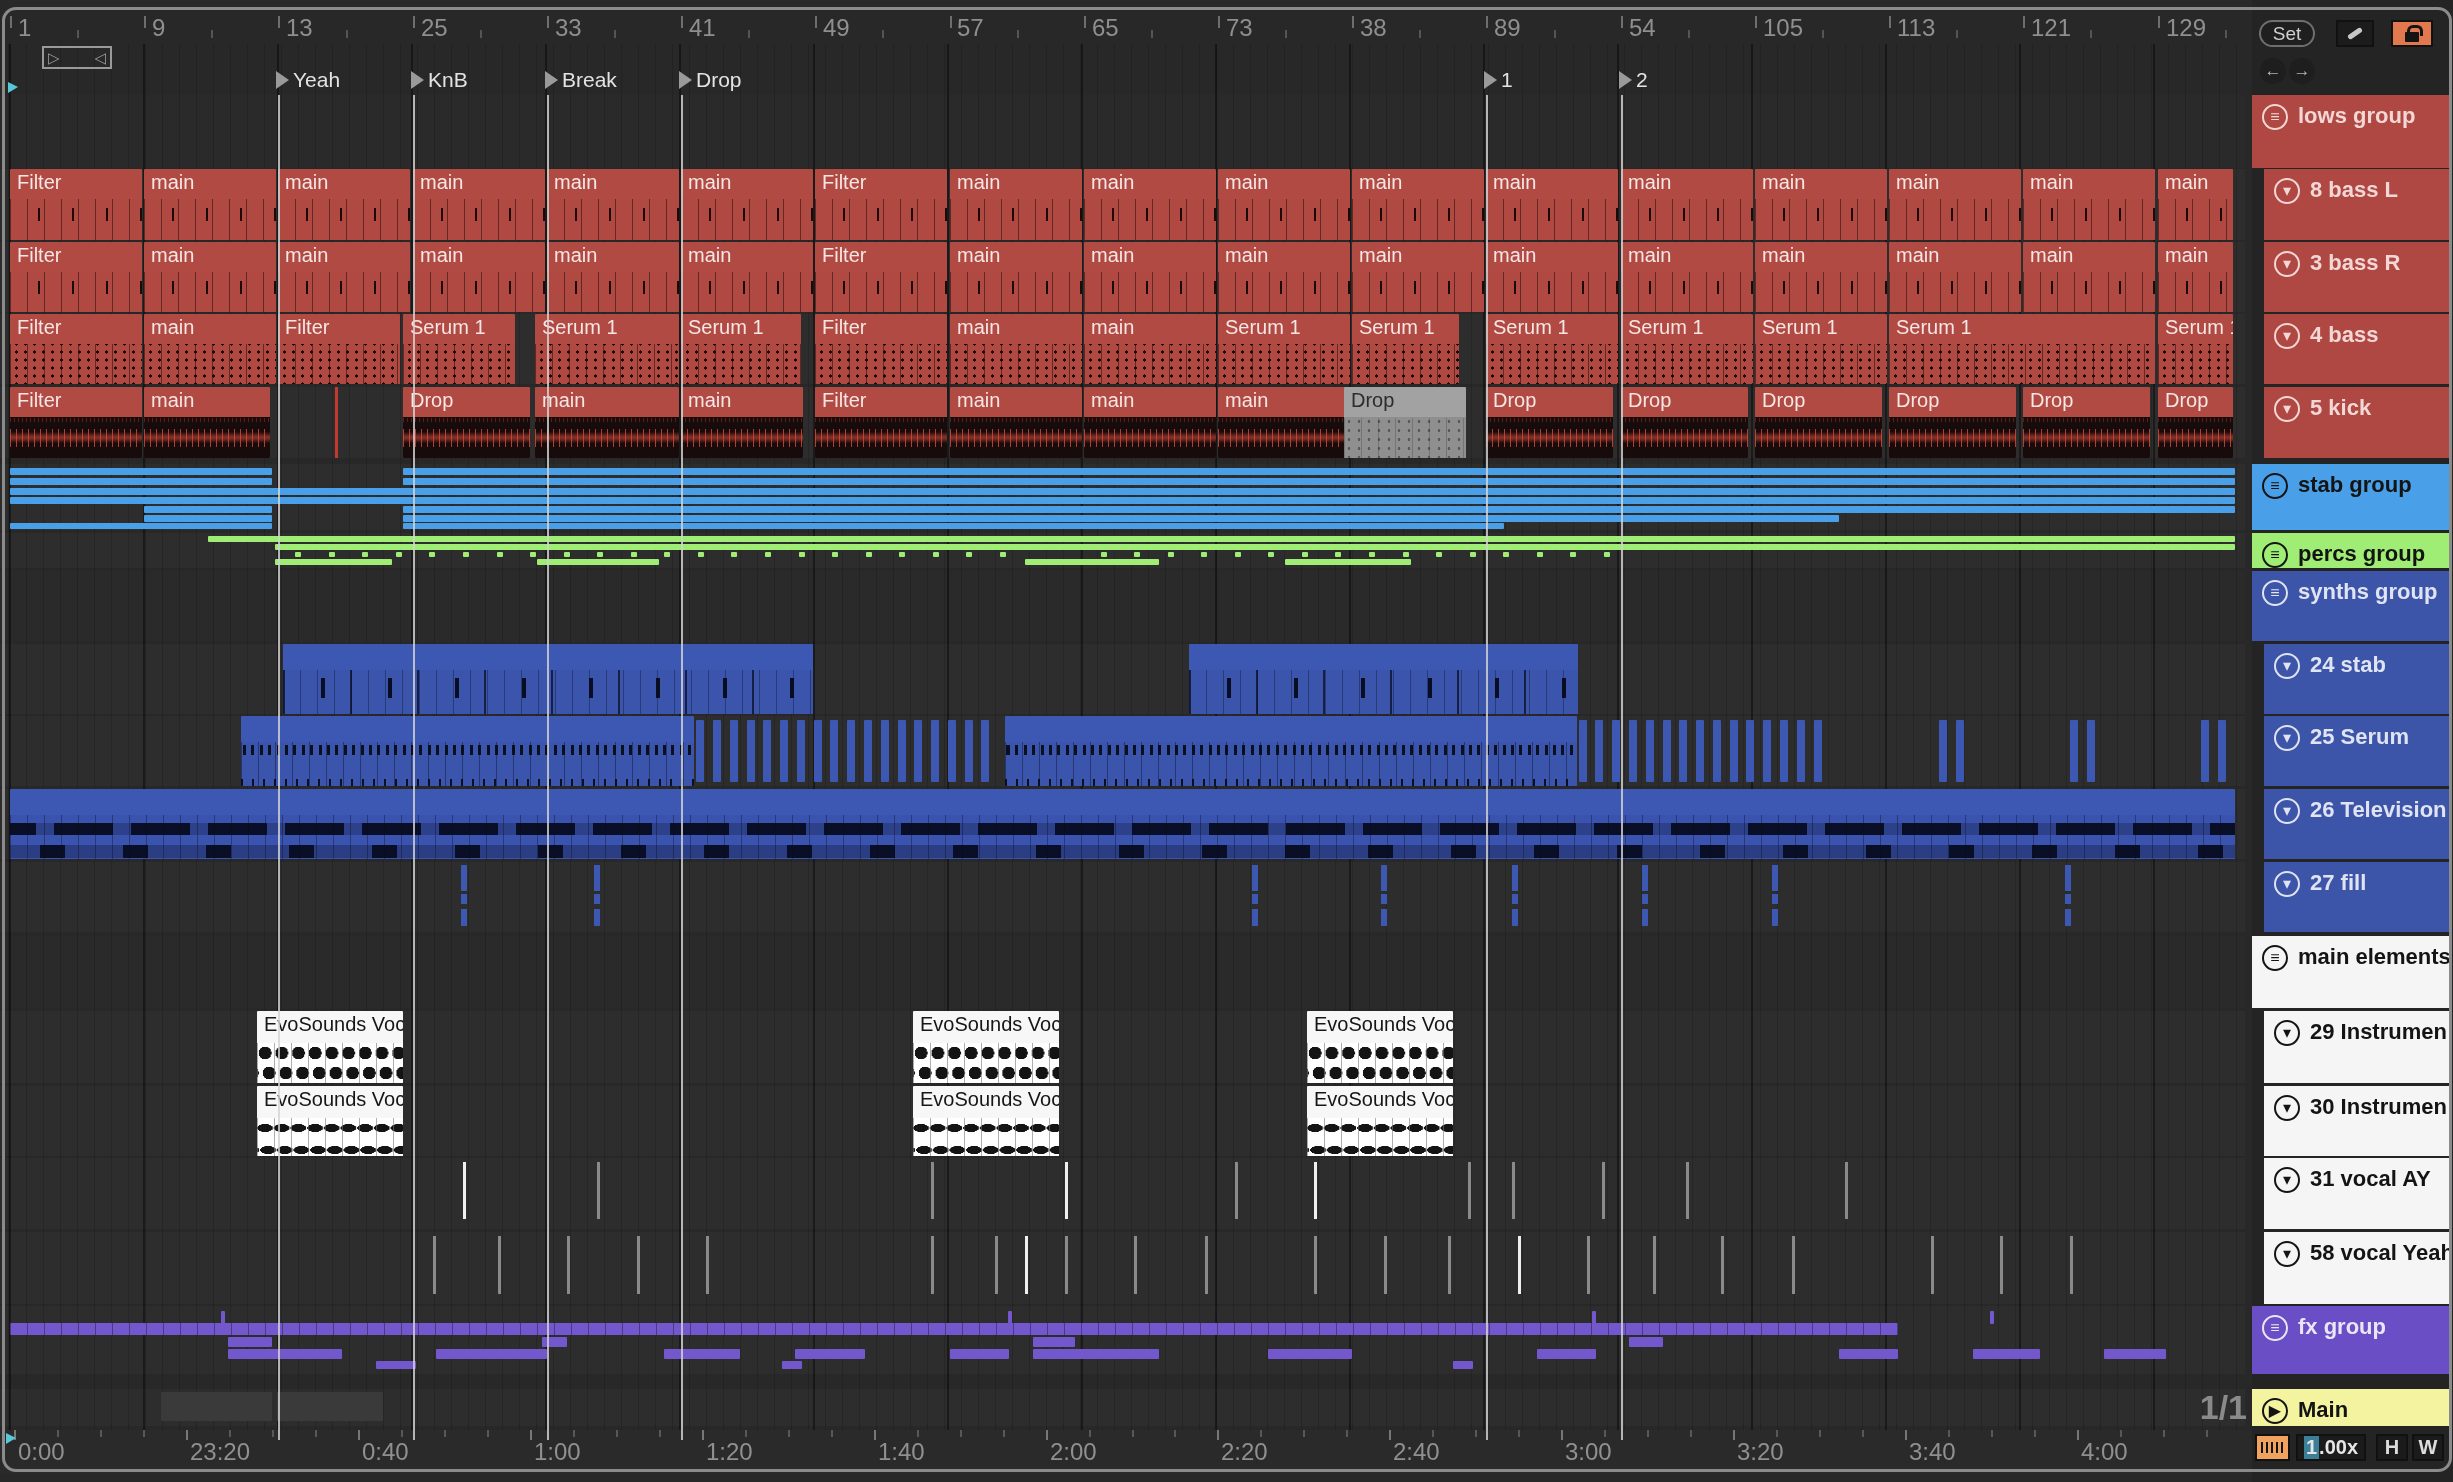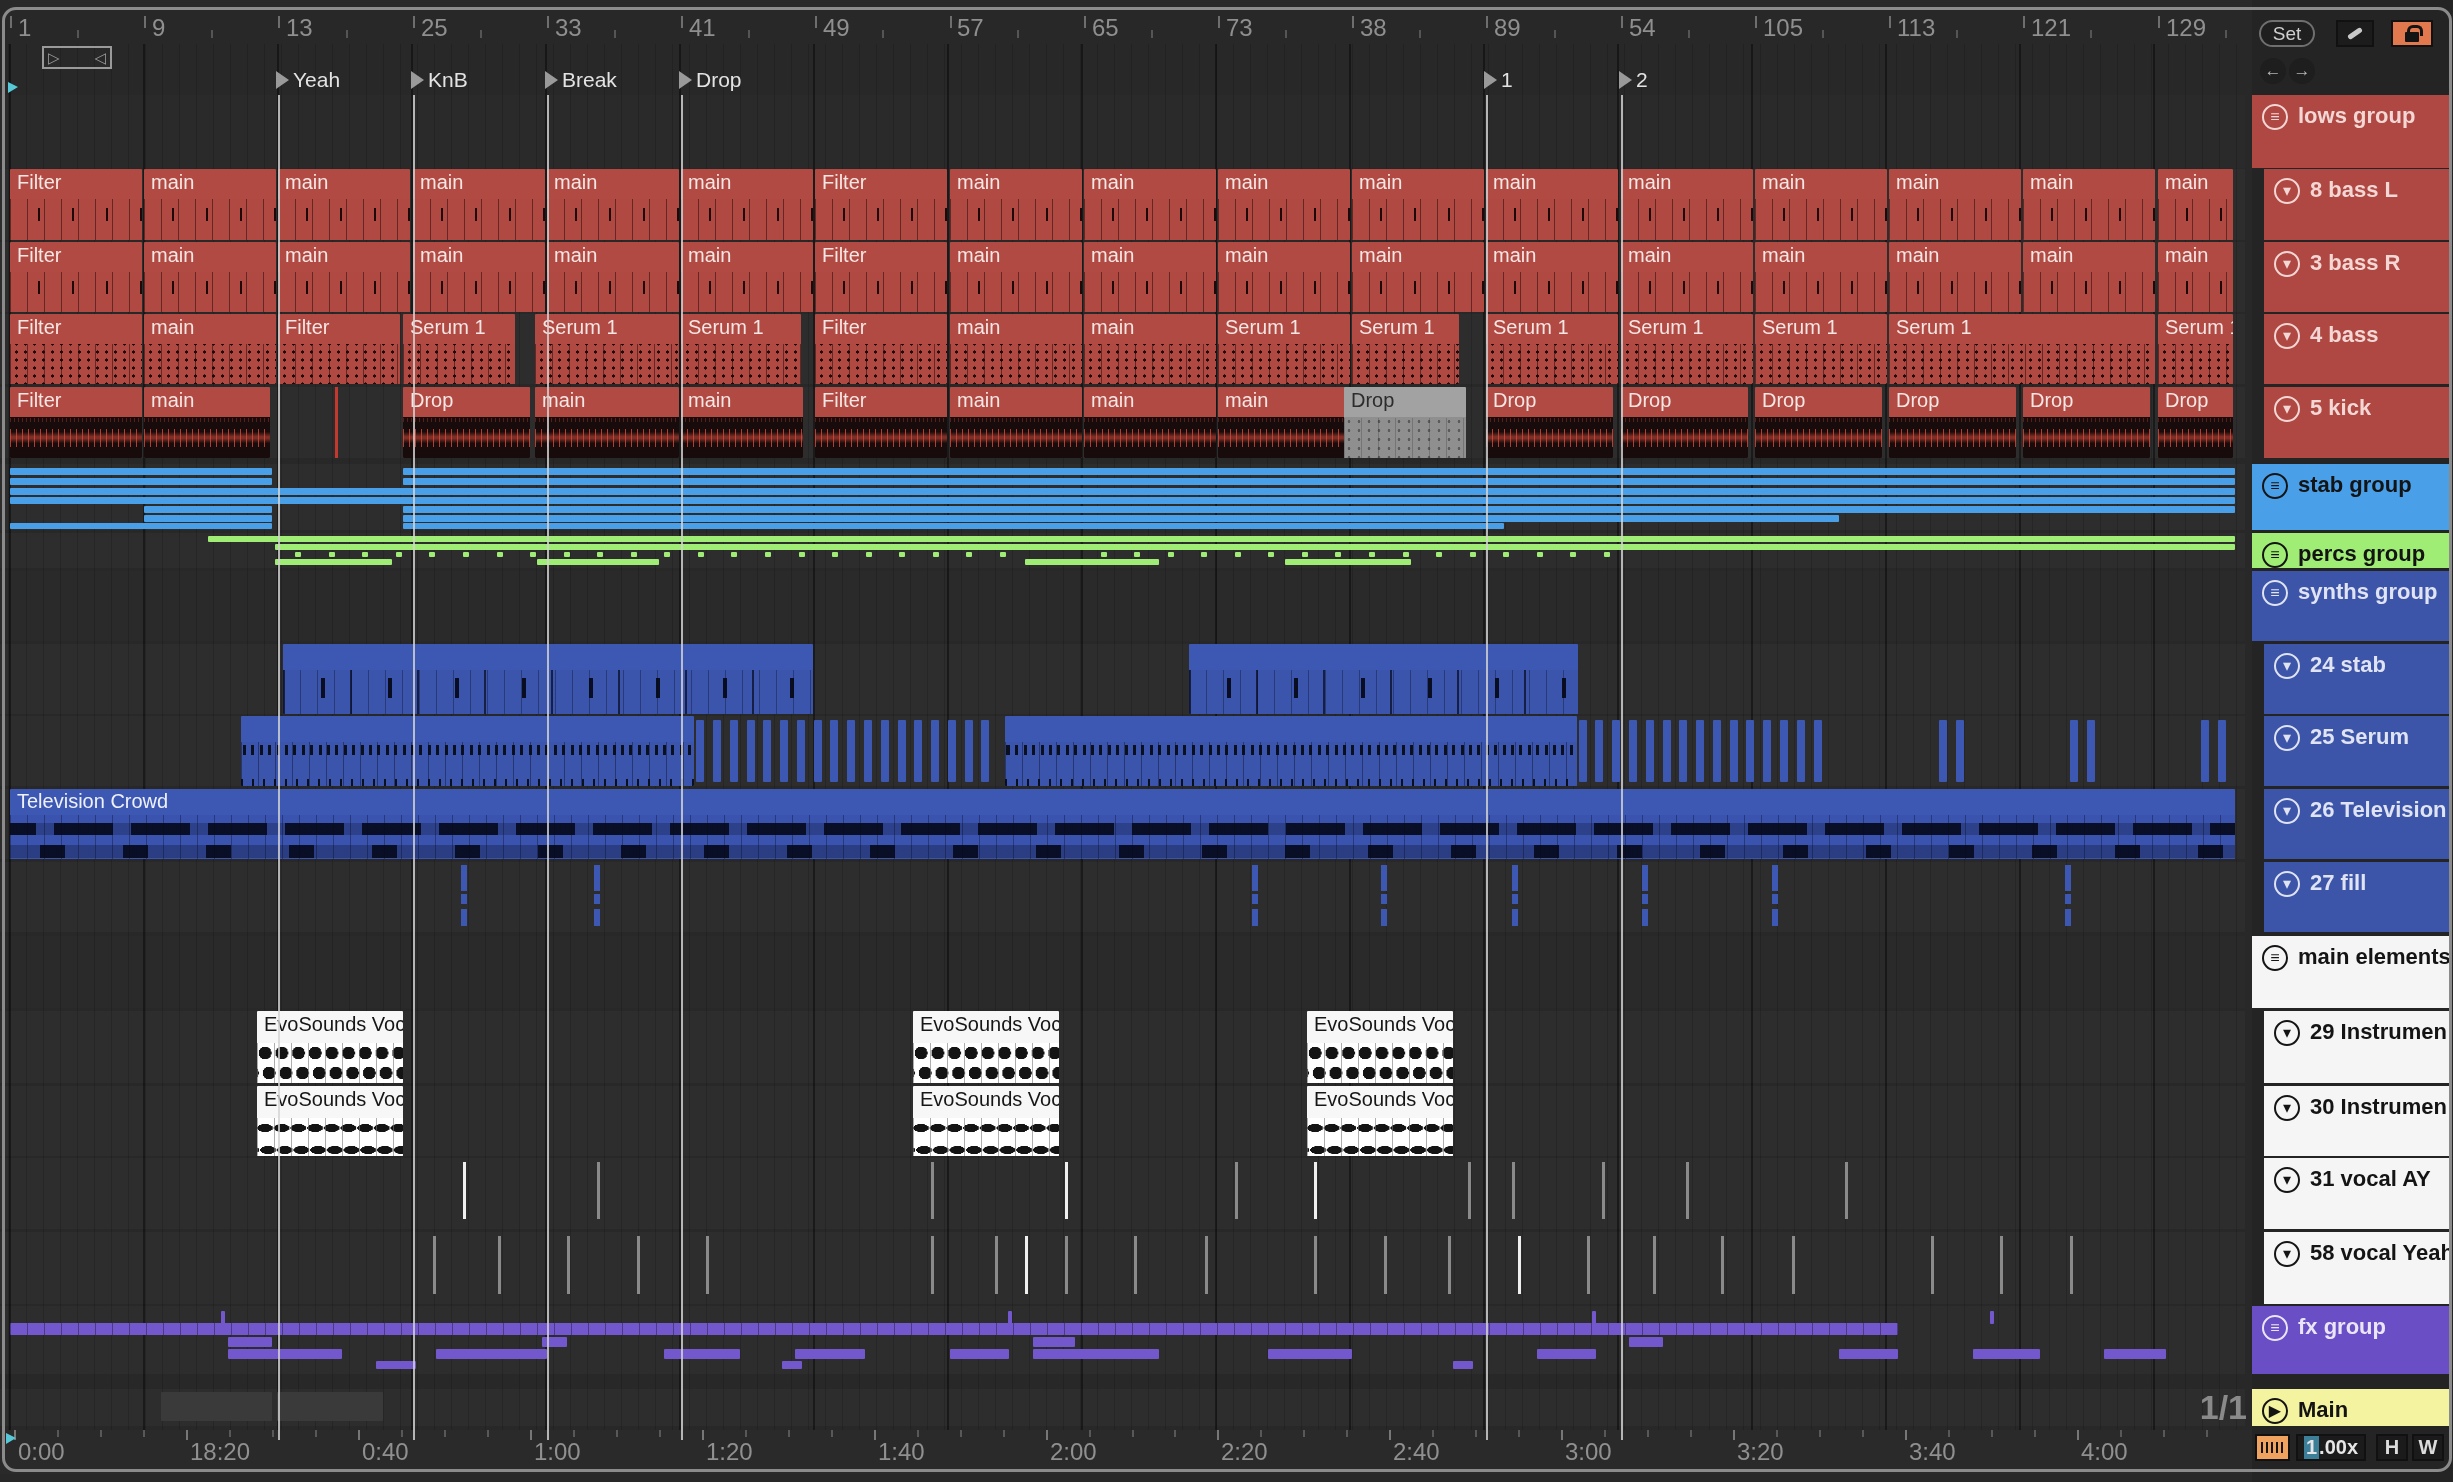--- a/index.html
+++ b/index.html
@@ -615,21 +615,20 @@
         <div class="stripe" style="left:1780px;top:720px;width:8px;height:62px;background:#3d58b2;"></div>
         <div class="stripe" style="left:1797px;top:720px;width:8px;height:62px;background:#3d58b2;"></div>
         <div class="stripe" style="left:1814px;top:720px;width:8px;height:62px;background:#3d58b2;"></div>
         <div class="stripe" style="left:1939px;top:720px;width:8px;height:62px;background:#3d58b2;"></div>
         <div class="stripe" style="left:1956px;top:720px;width:8px;height:62px;background:#3d58b2;"></div>
         <div class="stripe" style="left:2070px;top:720px;width:8px;height:62px;background:#3d58b2;"></div>
         <div class="stripe" style="left:2087px;top:720px;width:8px;height:62px;background:#3d58b2;"></div>
         <div class="stripe" style="left:2201px;top:720px;width:8px;height:62px;background:#3d58b2;"></div>
         <div class="stripe" style="left:2218px;top:720px;width:8px;height:62px;background:#3d58b2;"></div>
         <div class="clip c-blue c-tv" style="left:10px;top:789px;width:2225px;height:70px;">
-          <div class="ct" style="">Television Crowd</div>
           <div class="cb p-tv" style=""></div>
         </div>
         <div class="sliver" style="left:461px;top:865px;width:6px;height:61px;background:linear-gradient(#3d58b2 0 42%,transparent 42% 48%,#3d58b2 48% 64%,transparent 64% 72%,#3d58b2 72% 100%);"></div>
         <div class="sliver" style="left:594px;top:865px;width:6px;height:61px;background:linear-gradient(#3d58b2 0 42%,transparent 42% 48%,#3d58b2 48% 64%,transparent 64% 72%,#3d58b2 72% 100%);"></div>
         <div class="sliver" style="left:1252px;top:865px;width:6px;height:61px;background:linear-gradient(#3d58b2 0 42%,transparent 42% 48%,#3d58b2 48% 64%,transparent 64% 72%,#3d58b2 72% 100%);"></div>
         <div class="sliver" style="left:1381px;top:865px;width:6px;height:61px;background:linear-gradient(#3d58b2 0 42%,transparent 42% 48%,#3d58b2 48% 64%,transparent 64% 72%,#3d58b2 72% 100%);"></div>
         <div class="sliver" style="left:1512px;top:865px;width:6px;height:61px;background:linear-gradient(#3d58b2 0 42%,transparent 42% 48%,#3d58b2 48% 64%,transparent 64% 72%,#3d58b2 72% 100%);"></div>
         <div class="sliver" style="left:1642px;top:865px;width:6px;height:61px;background:linear-gradient(#3d58b2 0 42%,transparent 42% 48%,#3d58b2 48% 64%,transparent 64% 72%,#3d58b2 72% 100%);"></div>
         <div class="sliver" style="left:1772px;top:865px;width:6px;height:61px;background:linear-gradient(#3d58b2 0 42%,transparent 42% 48%,#3d58b2 48% 64%,transparent 64% 72%,#3d58b2 72% 100%);"></div>
         <div class="sliver" style="left:2065px;top:865px;width:6px;height:61px;background:linear-gradient(#3d58b2 0 42%,transparent 42% 48%,#3d58b2 48% 64%,transparent 64% 72%,#3d58b2 72% 100%);"></div>
@@ -726,21 +725,21 @@
         </div>
       </div>
     <div id="botruler">
       <div class="cyantri" style="left:6px; top:3px;"></div>
     <div class="ttick" style="left:14px;"></div>
         <div class="tlabel" style="left:18px;">0:00</div>
         <div class="ttickm" style="left:57px;"></div>
         <div class="ttickm" style="left:100px;"></div>
         <div class="ttickm" style="left:143px;"></div>
         <div class="ttick" style="left:186px;"></div>
-        <div class="tlabel" style="left:190px;">18:20</div>
+        <div class="tlabel" style="left:190px;">23:20</div>
         <div class="ttickm" style="left:229px;"></div>
         <div class="ttickm" style="left:272px;"></div>
         <div class="ttickm" style="left:315px;"></div>
         <div class="ttick" style="left:358px;"></div>
         <div class="tlabel" style="left:362px;">0:40</div>
         <div class="ttickm" style="left:401px;"></div>
         <div class="ttickm" style="left:444px;"></div>
         <div class="ttickm" style="left:487px;"></div>
         <div class="ttick" style="left:530px;"></div>
         <div class="tlabel" style="left:534px;">1:00</div>

